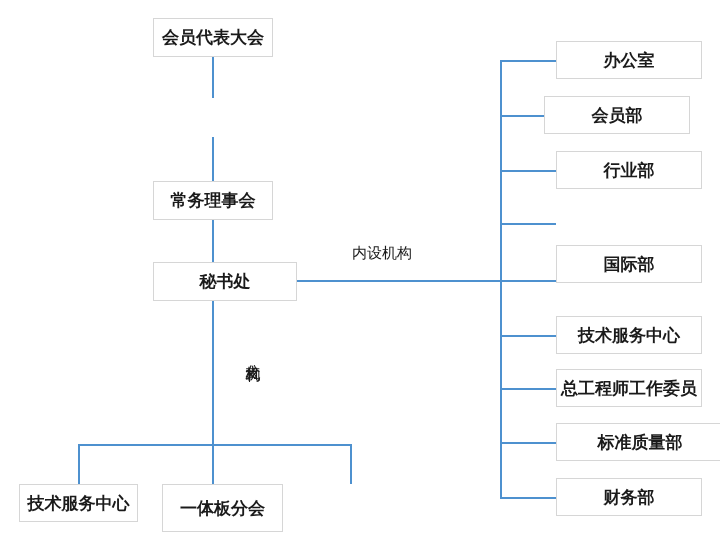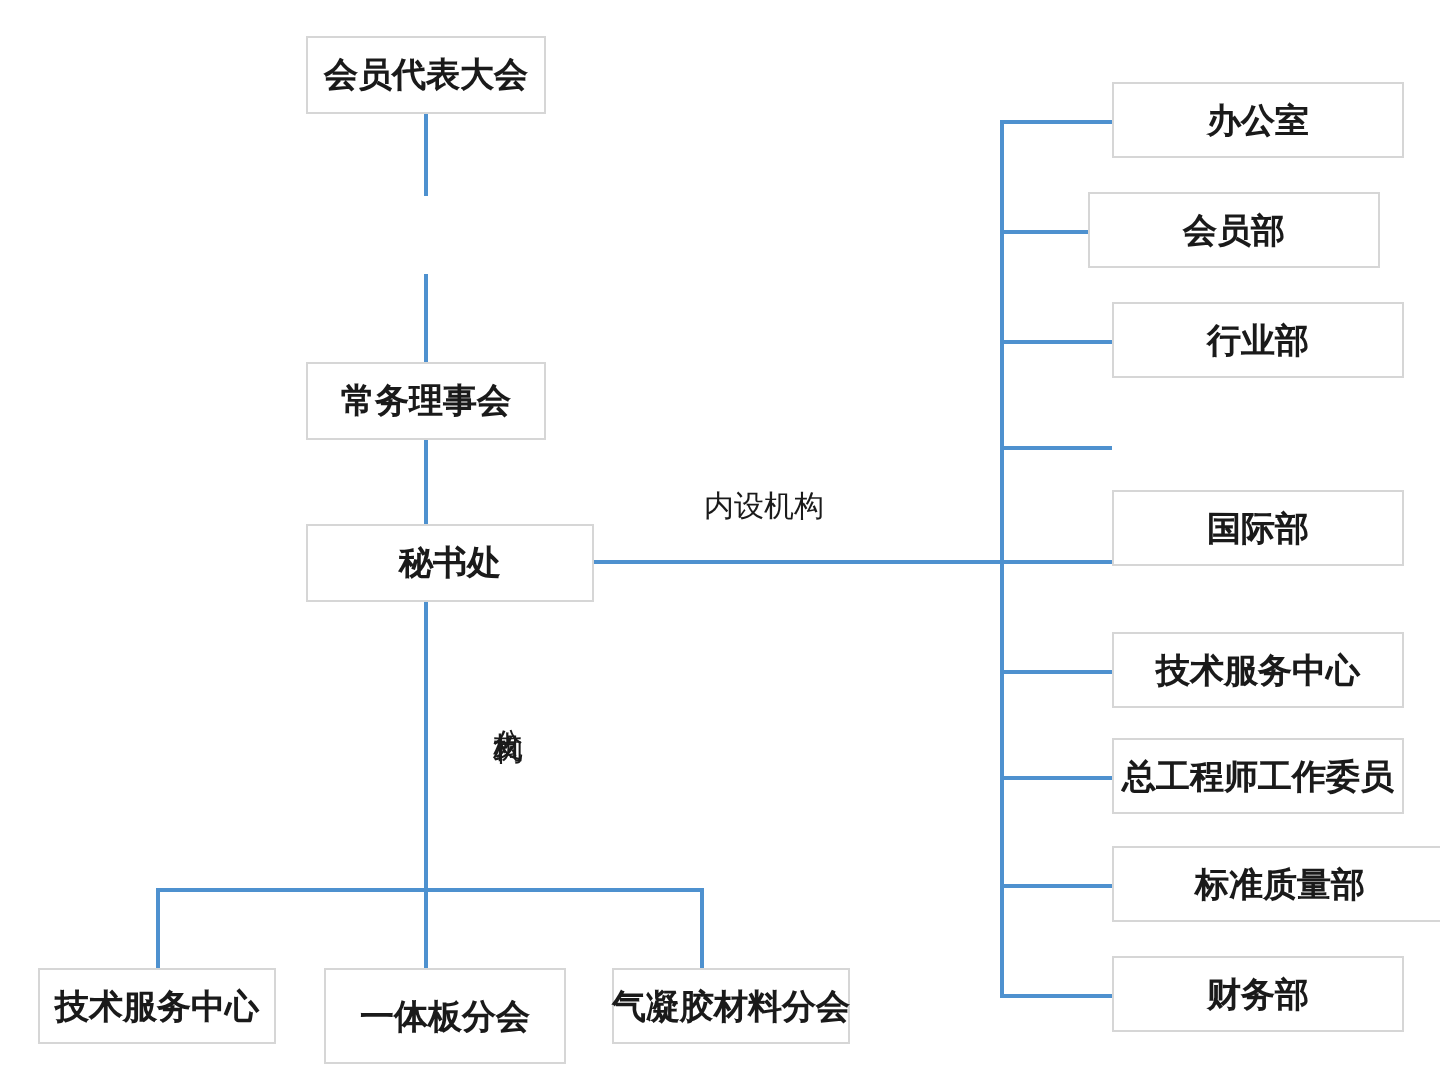--- a/index.html
+++ b/index.html
@@ -93,15 +93,14 @@
   <div class="node" style="left:556px; top:369px; width:146px; height:38px">总工程师工作委员</div>
   <div class="node" style="left:556px; top:423px; width:168px; height:38px">标准质量部</div>
   <div class="node" style="left:556px; top:478px; width:146px; height:38px">财务部</div>
 
   <div class="hline" style="left:78px;  top:444px; width:272px"></div>
   <div class="vline" style="left:78px;  top:444px; height:40px"></div>
   <div class="vline" style="left:350px; top:444px; height:40px"></div>
 
   <div class="node" style="left:19px;  top:484px; width:119px; height:38px">技术服务中心</div>
   <div class="node" style="left:162px; top:484px; width:121px; height:48px">一体板分会</div>
-  <div class="node" style="left:306px; top:484px; width:119px; height:38px">气凝胶材料分会</div>
 
 </div>
 
 </body></html>

